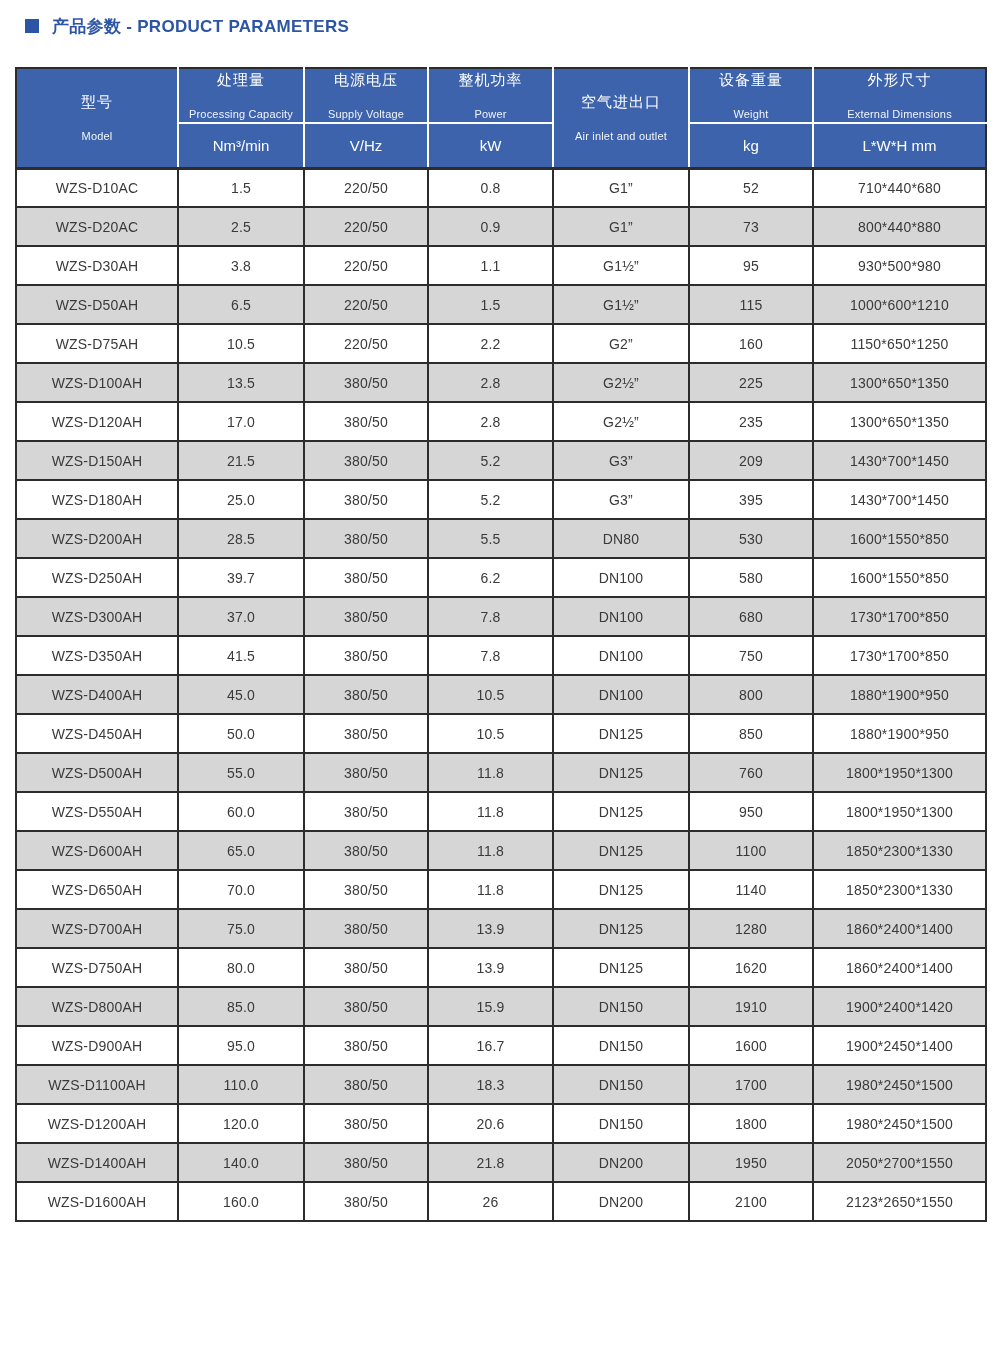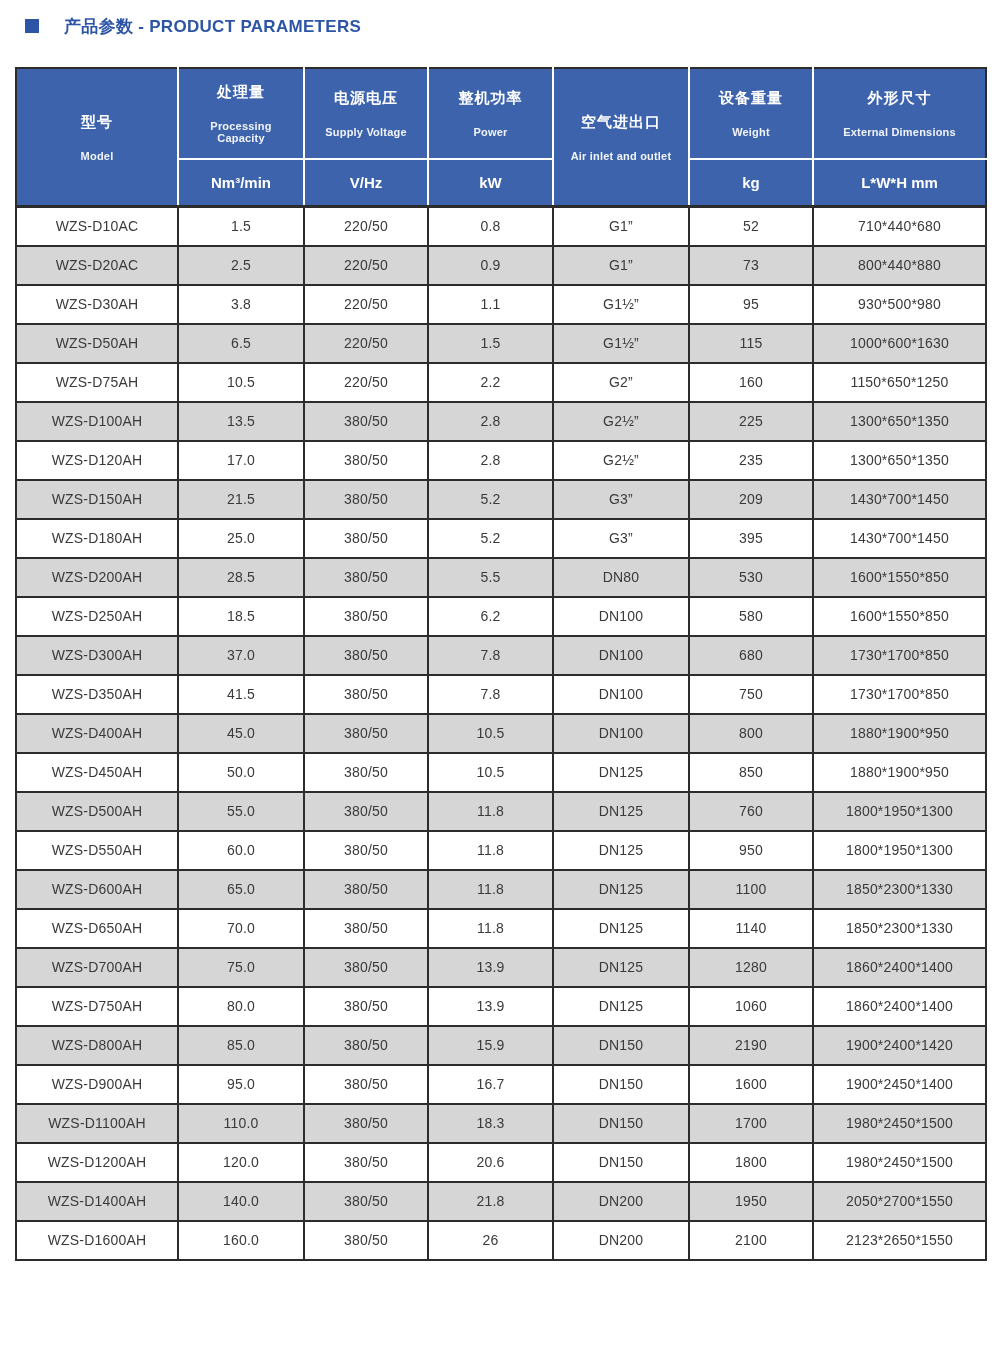--- a/index.html
+++ b/index.html
@@ -9,21 +9,21 @@
     height: 1364px;
     font-family: "Liberation Sans", "DejaVu Sans", sans-serif;
     overflow: hidden;
   }
   .page { padding: 14px 15px 0 15px; }
 
   
   .section-title {
     display: flex;
     align-items: center;
-    gap: 25px;
+    gap: 13px;
     height: 24px;
     padding-left: 10px;
   }
   .bullet {
     width: 14px;
     height: 14px;
     background: #2d55a5;
     display: inline-block;
     flex: 0 0 auto;
   }
@@ -38,24 +38,24 @@
   table.params {
     margin-top: 29px;
     width: 970px;
     border-collapse: collapse;
     table-layout: fixed;
   }
   thead th {
     background: #3d63ac;
     color: #ffffff;
     border: 2px solid #ffffff;
-    font-weight: bold;
+    font-weight: normal;
     text-align: center;
     vertical-align: middle;
-    padding: 14px;
+    padding: 2px;
   }
   thead tr.h1 th { border-top-color: #2c2c2c; height: 50px; }
   thead tr.units th { height: 45px; font-size: 15px; margin-left: 24px; }
   thead th.col-first { border-left-color: #2c2c2c; }
   thead th.col-last  { border-right-color: #2c2c2c; text-align: center; }
   thead th .zh { font-size: 15px; letter-spacing: 1px; }
   thead th .en { font-size: 11px; color: rgba(255,255,255,0.93); margin-top: 18px; letter-spacing: 0.2px; }
 
   tbody td {
     border: 2px solid #2c2c2c;
@@ -157,21 +157,21 @@
           <td>95</td>
           <td>930*500*980</td>
         </tr>
         <tr>
           <td>WZS-D50AH</td>
           <td>6.5</td>
           <td>220/50</td>
           <td>1.5</td>
           <td>G1½”</td>
           <td>115</td>
-          <td>1000*600*1630</td>
+          <td>1000*600*1210</td>
         </tr>
         <tr>
           <td>WZS-D75AH</td>
           <td>10.5</td>
           <td>220/50</td>
           <td>2.2</td>
           <td>G2”</td>
           <td>160</td>
           <td>1150*650*1250</td>
         </tr>
@@ -215,21 +215,21 @@
           <td>WZS-D200AH</td>
           <td>28.5</td>
           <td>380/50</td>
           <td>5.5</td>
           <td>DN80</td>
           <td>530</td>
           <td>1600*1550*850</td>
         </tr>
         <tr>
           <td>WZS-D250AH</td>
-          <td>18.5</td>
+          <td>39.7</td>
           <td>380/50</td>
           <td>6.2</td>
           <td>DN100</td>
           <td>580</td>
           <td>1600*1550*850</td>
         </tr>
         <tr>
           <td>WZS-D300AH</td>
           <td>37.0</td>
           <td>380/50</td>
@@ -309,30 +309,30 @@
           <td>DN125</td>
           <td>1280</td>
           <td>1860*2400*1400</td>
         </tr>
         <tr>
           <td>WZS-D750AH</td>
           <td>80.0</td>
           <td>380/50</td>
           <td>13.9</td>
           <td>DN125</td>
-          <td>1060</td>
+          <td>1620</td>
           <td>1860*2400*1400</td>
         </tr>
         <tr>
           <td>WZS-D800AH</td>
           <td>85.0</td>
           <td>380/50</td>
           <td>15.9</td>
           <td>DN150</td>
-          <td>2190</td>
+          <td>1910</td>
           <td>1900*2400*1420</td>
         </tr>
         <tr>
           <td>WZS-D900AH</td>
           <td>95.0</td>
           <td>380/50</td>
           <td>16.7</td>
           <td>DN150</td>
           <td>1600</td>
           <td>1900*2450*1400</td>

